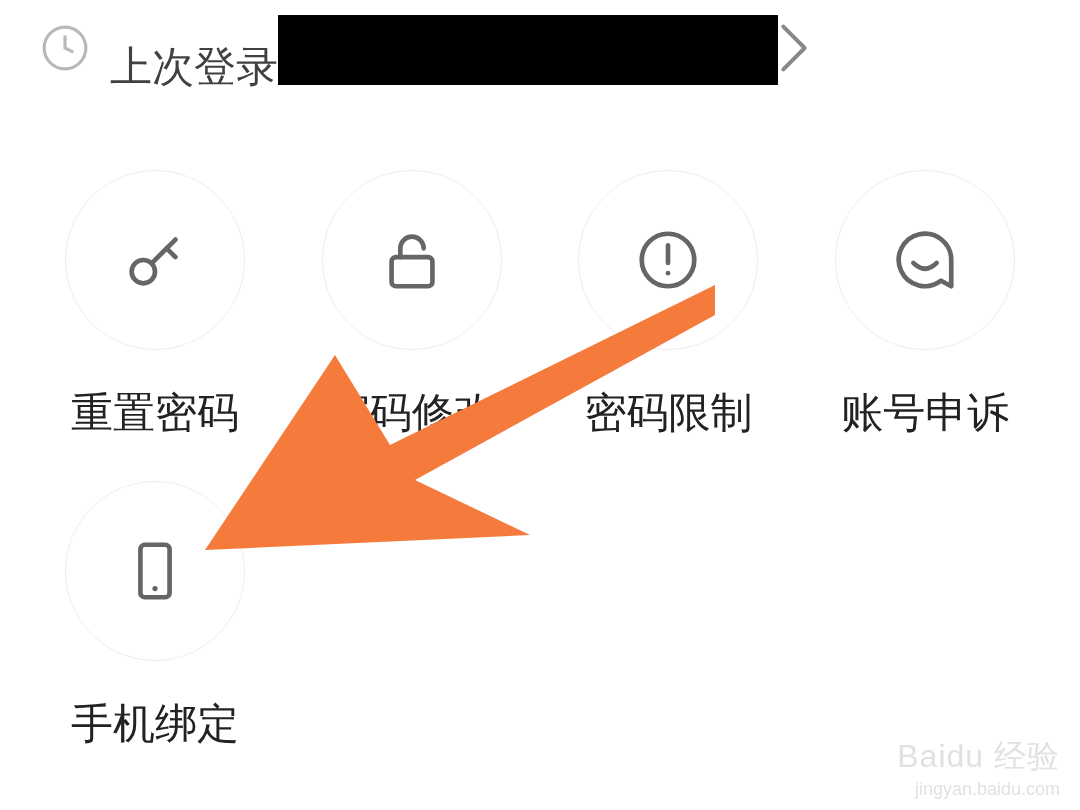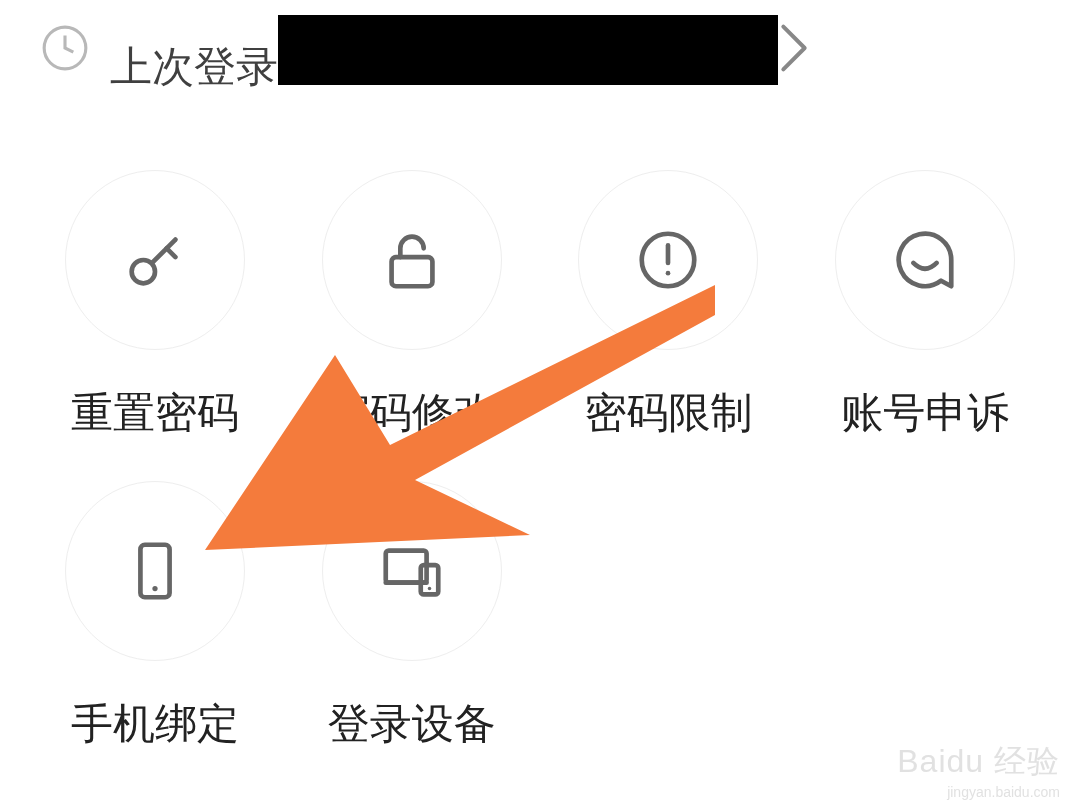--- a/index.html
+++ b/index.html
@@ -85,21 +85,21 @@
       color: rgba(200,200,200,0.55);
       text-align: right;
       font-family: Arial, sans-serif;
     }
     .watermark-main {
       font-size: 32px;
       font-weight: 500;
       letter-spacing: 1px;
     }
     .watermark-sub {
-      font-size: 14px;
+      font-size: 18px;
     }
   </style>
 </head>
 <body>
 
 <div class="header">
   <span>
     <svg class="clock-icon" viewBox="0 0 24 24" fill="none" stroke="#b8b8b8" stroke-width="1.5">
       <circle cx="12" cy="12" r="10"></circle>
       <path d="M12 6v6l4 2"></path>
@@ -161,31 +161,20 @@
   <div class="grid-item">
     <div class="circle">
       <svg viewBox="0 0 24 24" fill="none" stroke="#666" stroke-width="1.6" stroke-linecap="round" stroke-linejoin="round">
         <rect x="7" y="3" width="10" height="18" rx="1.5"></rect>
         <circle cx="12" cy="18" r="0.9" fill="#666" stroke="none"></circle>
       </svg>
     </div>
     <span class="item-label">手机绑定</span>
   </div>
 
-  <div class="grid-item">
-    <div class="circle">
-      <svg viewBox="0 0 24 24" fill="none" stroke="#666" stroke-width="1.6" stroke-linecap="round" stroke-linejoin="round">
-        <rect x="3" y="5" width="14" height="11" rx="1"></rect>
-        <line x1="3" y1="16" x2="17" y2="16"></line>
-        <rect x="15" y="10" width="6" height="10" rx="1"></rect>
-        <circle cx="18" cy="18" r="0.6" fill="#666" stroke="none"></circle>
-      </svg>
-    </div>
-    <span class="item-label">登录设备</span>
-  </div>
 
 
 
 </div>
 
 <div class="arrow-overlay">
   <svg width="540" height="330" viewBox="0 0 540 330">
     <polygon points="525,30 200,190 145,100 15,295 340,280 225,225 525,60" fill="#f47b3c"></polygon>
   </svg>
 </div>

